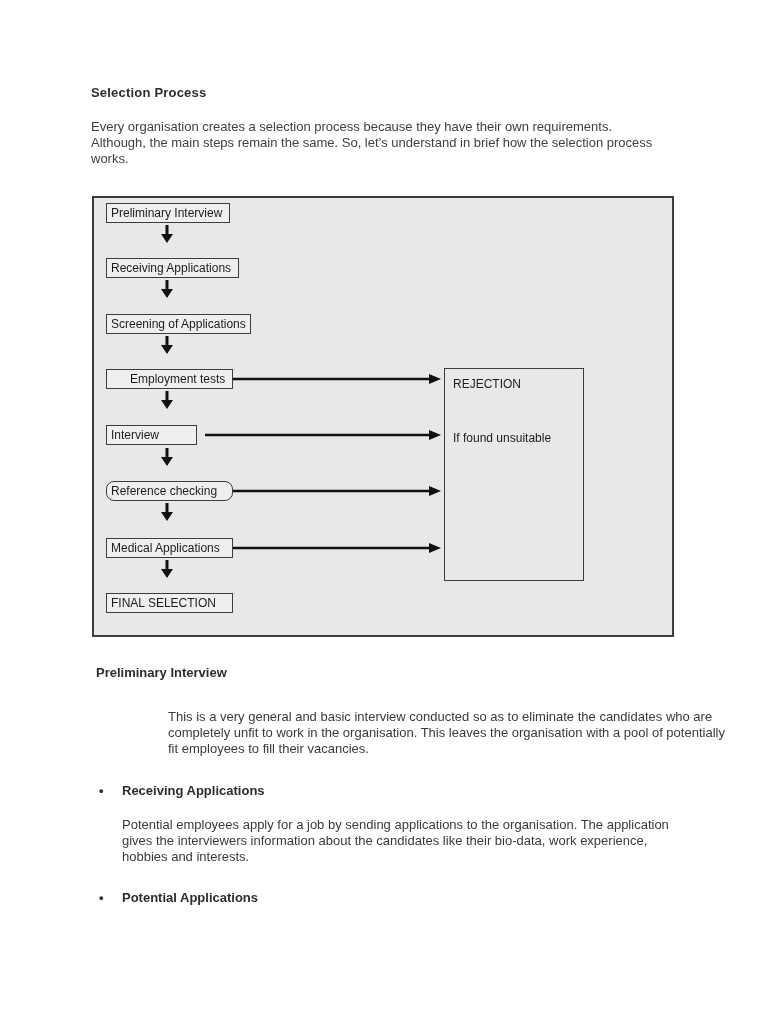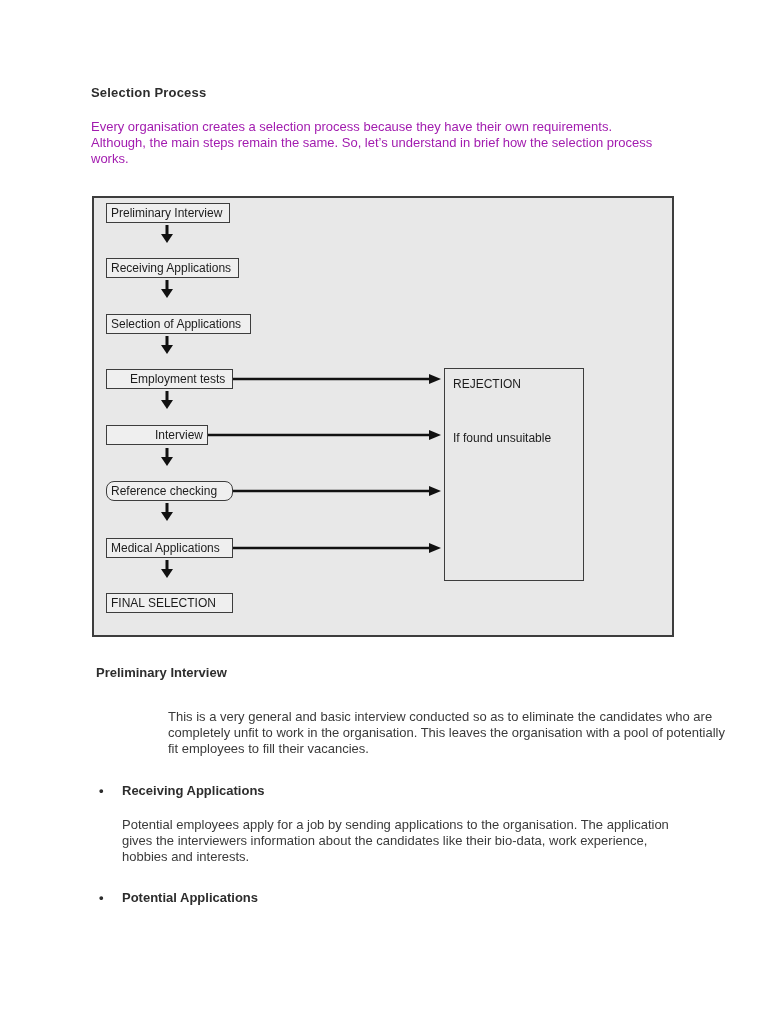--- a/index.html
+++ b/index.html
@@ -13,21 +13,21 @@
     background: #ffffff; overflow: hidden;
   }
 
   
   .doc-title {
     position: absolute; left: 91px; top: 85px;
     font-size: 13px; font-weight: bold; color: #2d2d2d; letter-spacing: 0.2px;
   }
   .intro {
     position: absolute; left: 91px; top: 119px; width: 574px;
-    font-size: 13px; line-height: 16px; color: #a21caf;
+    font-size: 13px; line-height: 16px; color: #404040;
   }
 
   
   .diagram {
     position: absolute; left: 92px; top: 196px;
     width: 582px; height: 441px; box-sizing: border-box;
     background: #e8e8e8; border: 2px solid #3d3d3d;
   }
   .flow-box {
     position: absolute; left: 12px; height: 20px; box-sizing: border-box;
@@ -94,23 +94,23 @@
           <polygon points="335,232 335,242 347,237" stroke="none"></polygon>
         <line x1="137" y1="293" x2="336" y2="293" stroke-width="2.5"></line>
           <polygon points="335,288 335,298 347,293" stroke="none"></polygon>
         <line x1="137" y1="350" x2="336" y2="350" stroke-width="2.5"></line>
           <polygon points="335,345 335,355 347,350" stroke="none"></polygon>
       </g>
     </svg>
 
     <div class="flow-box" style="top:5px;   width:124px;">Preliminary Interview</div>
     <div class="flow-box" style="top:60px;  width:133px;">Receiving Applications</div>
-    <div class="flow-box" style="top:116px; width:145px;">Selection of Applications</div>
+    <div class="flow-box" style="top:116px; width:145px;">Screening of Applications</div>
     <div class="flow-box" style="top:171px; width:127px;padding-left:23px;">Employment tests</div>
-    <div class="flow-box" style="top:227px; width:102px;text-align:right;">Interview</div>
+    <div class="flow-box" style="top:227px; width:91px;">Interview</div>
     <div class="flow-box" style="top:283px; width:127px;border-radius:8px;">Reference checking</div>
     <div class="flow-box" style="top:340px; width:127px;">Medical Applications</div>
     <div class="flow-box" style="top:395px; width:127px;">FINAL SELECTION</div>
 
     <div class="rejection-box">
       <div class="rejection-title">REJECTION</div>
       <div class="rejection-note">If found unsuitable</div>
     </div>
   </div>
 

